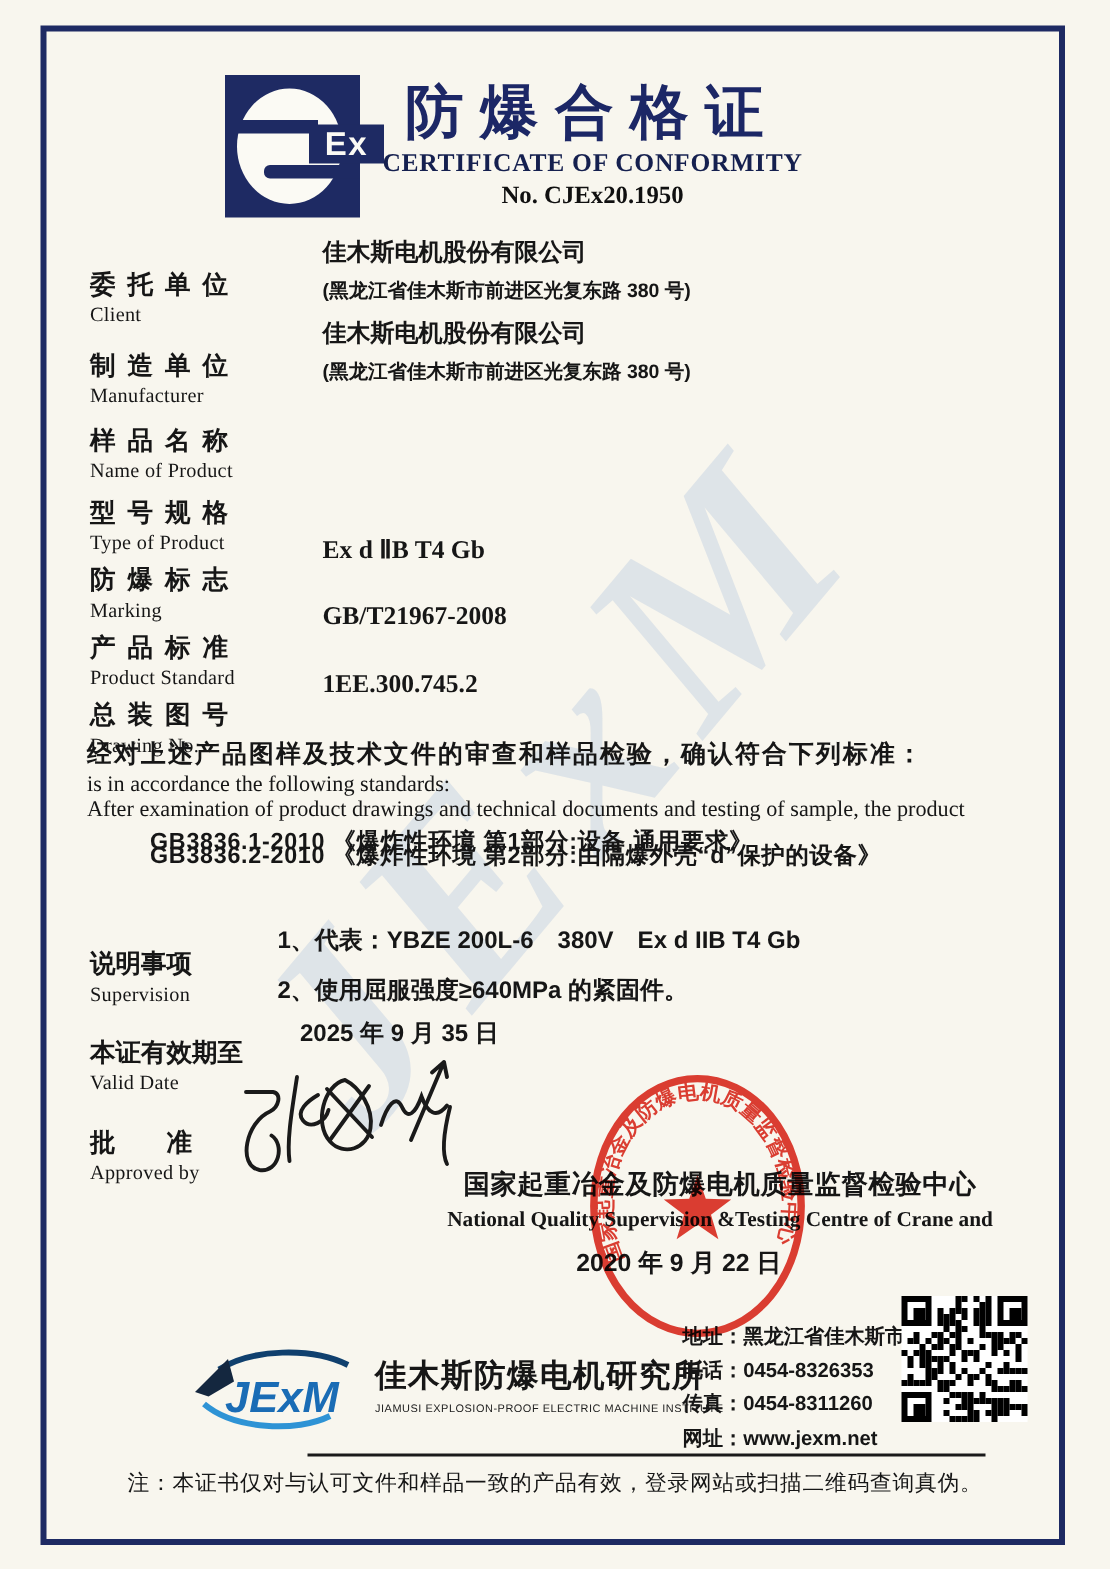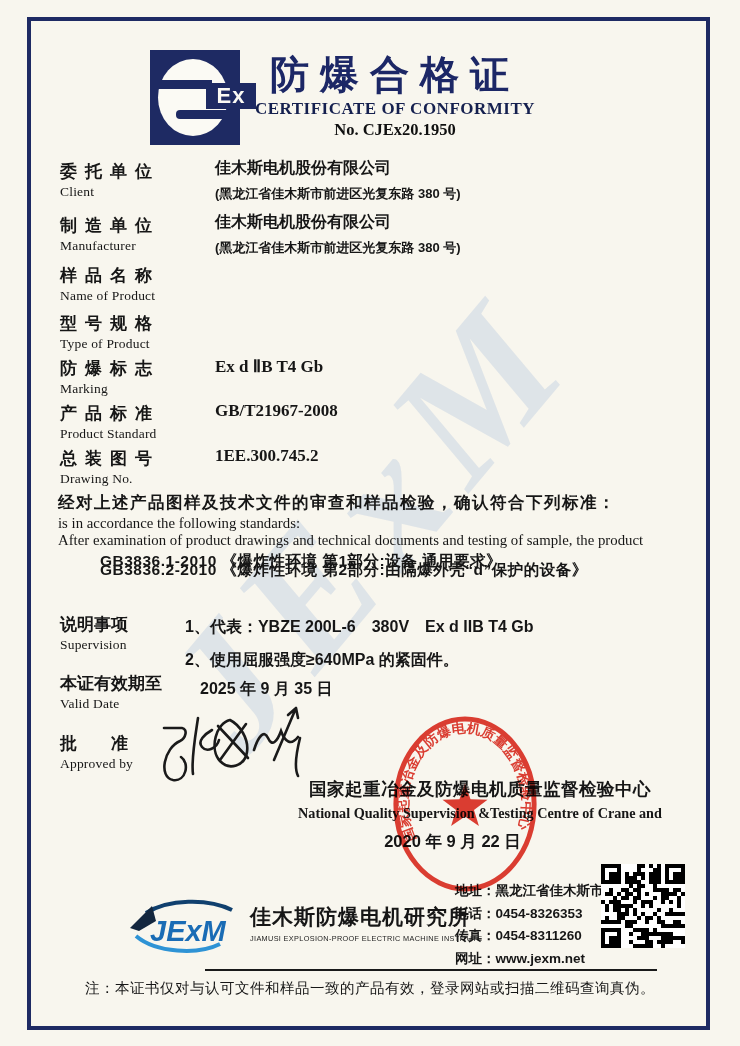--- a/index.html
+++ b/index.html
@@ -22,21 +22,21 @@
       font-weight:bold;font-size:22px;color:#fbfaf4;background:#1e2a63;line-height:26px;letter-spacing:1px;margin-left:42px;}
   .title{left:235px;top:48px;width:320px;text-align:center;font-size:39px;font-weight:bold;
       color:#1c2766;letter-spacing:11px;font-family:"Liberation Sans",sans-serif;}
   .subtitle{left:235px;top:99px;width:320px;text-align:center;font-size:17px;font-weight:bold;
       color:#15204f;font-family:"Liberation Serif",serif;letter-spacing:0.5px;}
   .certno{left:235px;top:120px;width:320px;text-align:center;font-size:16.5px;font-weight:bold;
       color:#101010;font-family:"Liberation Serif",serif;}
   
   .lblcn{font-size:17px;font-weight:bold;letter-spacing:8px;white-space:nowrap;}
   .lblen{font-size:13.5px;font-family:"Liberation Serif",serif;margin-top:1px;letter-spacing:0.2px;}
-  .flabel{left:60px;width:160px;}
+  .flabel{left:60px;width:160px;margin-top:18px;}
   .fval{left:215px;width:470px;font-size:16px;font-weight:bold;}
   .fval .sub{font-size:13px;font-weight:bold;margin-top:6px;}
   .latin{font-family:"Liberation Serif",serif;font-size:17px;}
   
   .stmt-cn{left:58px;top:492px;width:628px;font-size:16.5px;font-weight:bold;letter-spacing:1.5px;}
   .stmt-en{left:58px;top:515px;width:628px;font-size:14.8px;font-family:"Liberation Serif",serif;line-height:17px;}
   .std{left:100px;width:580px;font-size:15.5px;font-weight:600;letter-spacing:0.5px;}
   
   .plain .lblcn{letter-spacing:0;}
   .expl-item{left:185px;width:480px;font-size:16px;font-weight:600;}

